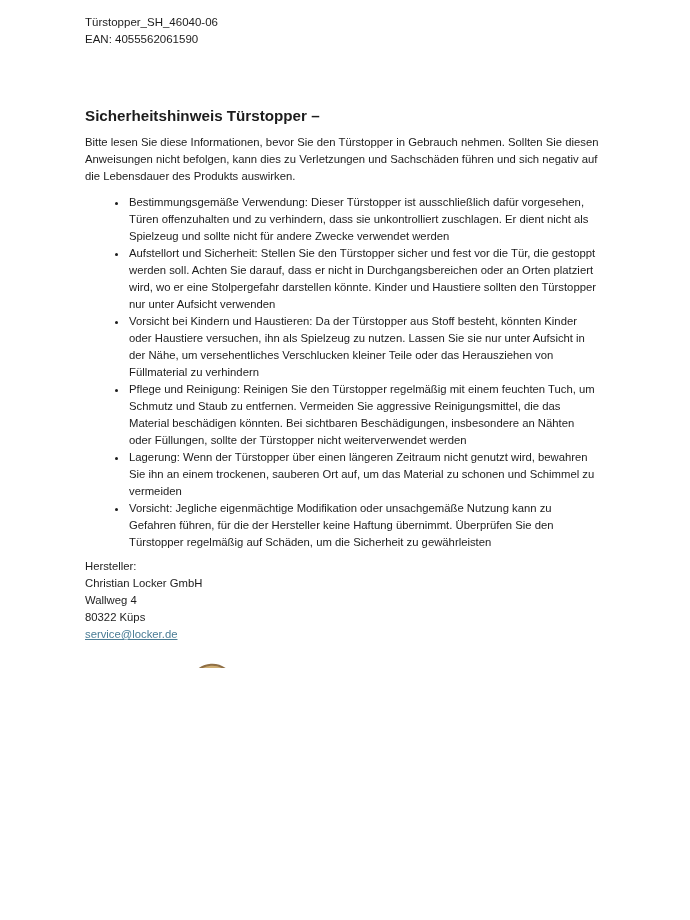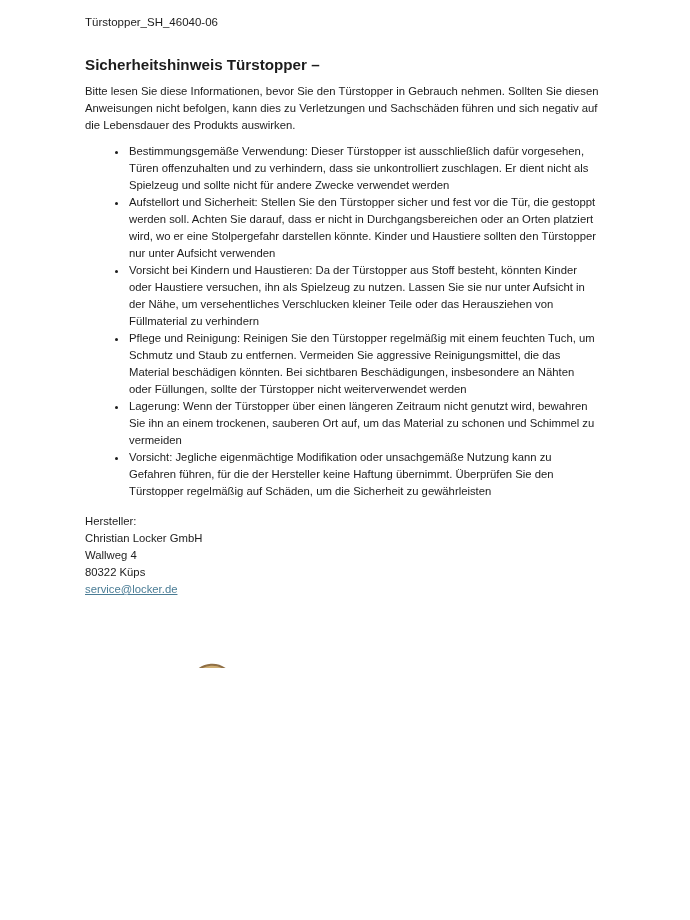--- a/index.html
+++ b/index.html
@@ -16,39 +16,39 @@
     background: #ffffff;
     overflow: hidden;
   }
   .content {
     position: absolute;
     left: 85px; top: 14px;
     width: 527px;
   }
   .doc-head { font-size: 11.5px; line-height: 17px; }
   .title {
-    margin-top: 22px;
+    margin-top: 56px;
     font-size: 15.2px;
     font-weight: bold;
     line-height: 23px;
   }
   .intro {
     margin-top: 7px;
     font-size: 11.3px;
     line-height: 17px;
   }
   ul.bullets {
     margin: 9px 13px 0 0;
     padding-left: 43px;
     font-size: 11.3px;
     line-height: 17px;
   }
   ul.bullets li { padding-left: 1px; }
   .manufacturer {
-    margin-top: 13px;
+    margin-top: 7px;
     font-size: 11.3px;
     line-height: 17px;
   }
   a.email-link { color: #4a7c95; text-decoration: underline; cursor: pointer; }
   .product-image {
     position: absolute;
     left: 93px; top: 648px;
     width: 215px; height: 192px;
   }
   .safety-icons {
@@ -72,20 +72,21 @@
 </style>
 </head>
 <body>
 
 <div class="page">
 
   <div class="content">
 
     <div class="doc-head">
       <div>Türstopper_SH_46040-06</div>
+      <div>EAN: 4055562061590</div>
     </div>
 
     <div class="title">
       <div>Sicherheitshinweis Türstopper –</div>
     </div>
 
     <div class="intro">Bitte lesen Sie diese Informationen, bevor Sie den Türstopper in Gebrauch nehmen. Sollten Sie diesen Anweisungen nicht befolgen, kann dies zu Verletzungen und Sachschäden führen und sich negativ auf die Lebensdauer des Produkts auswirken.</div>
 
     <ul class="bullets">
       <li>Bestimmungsgemäße Verwendung: Dieser Türstopper ist ausschließlich dafür vorgesehen, Türen offenzuhalten und zu verhindern, dass sie unkontrolliert zuschlagen. Er dient nicht als Spielzeug und sollte nicht für andere Zwecke verwendet werden</li>

